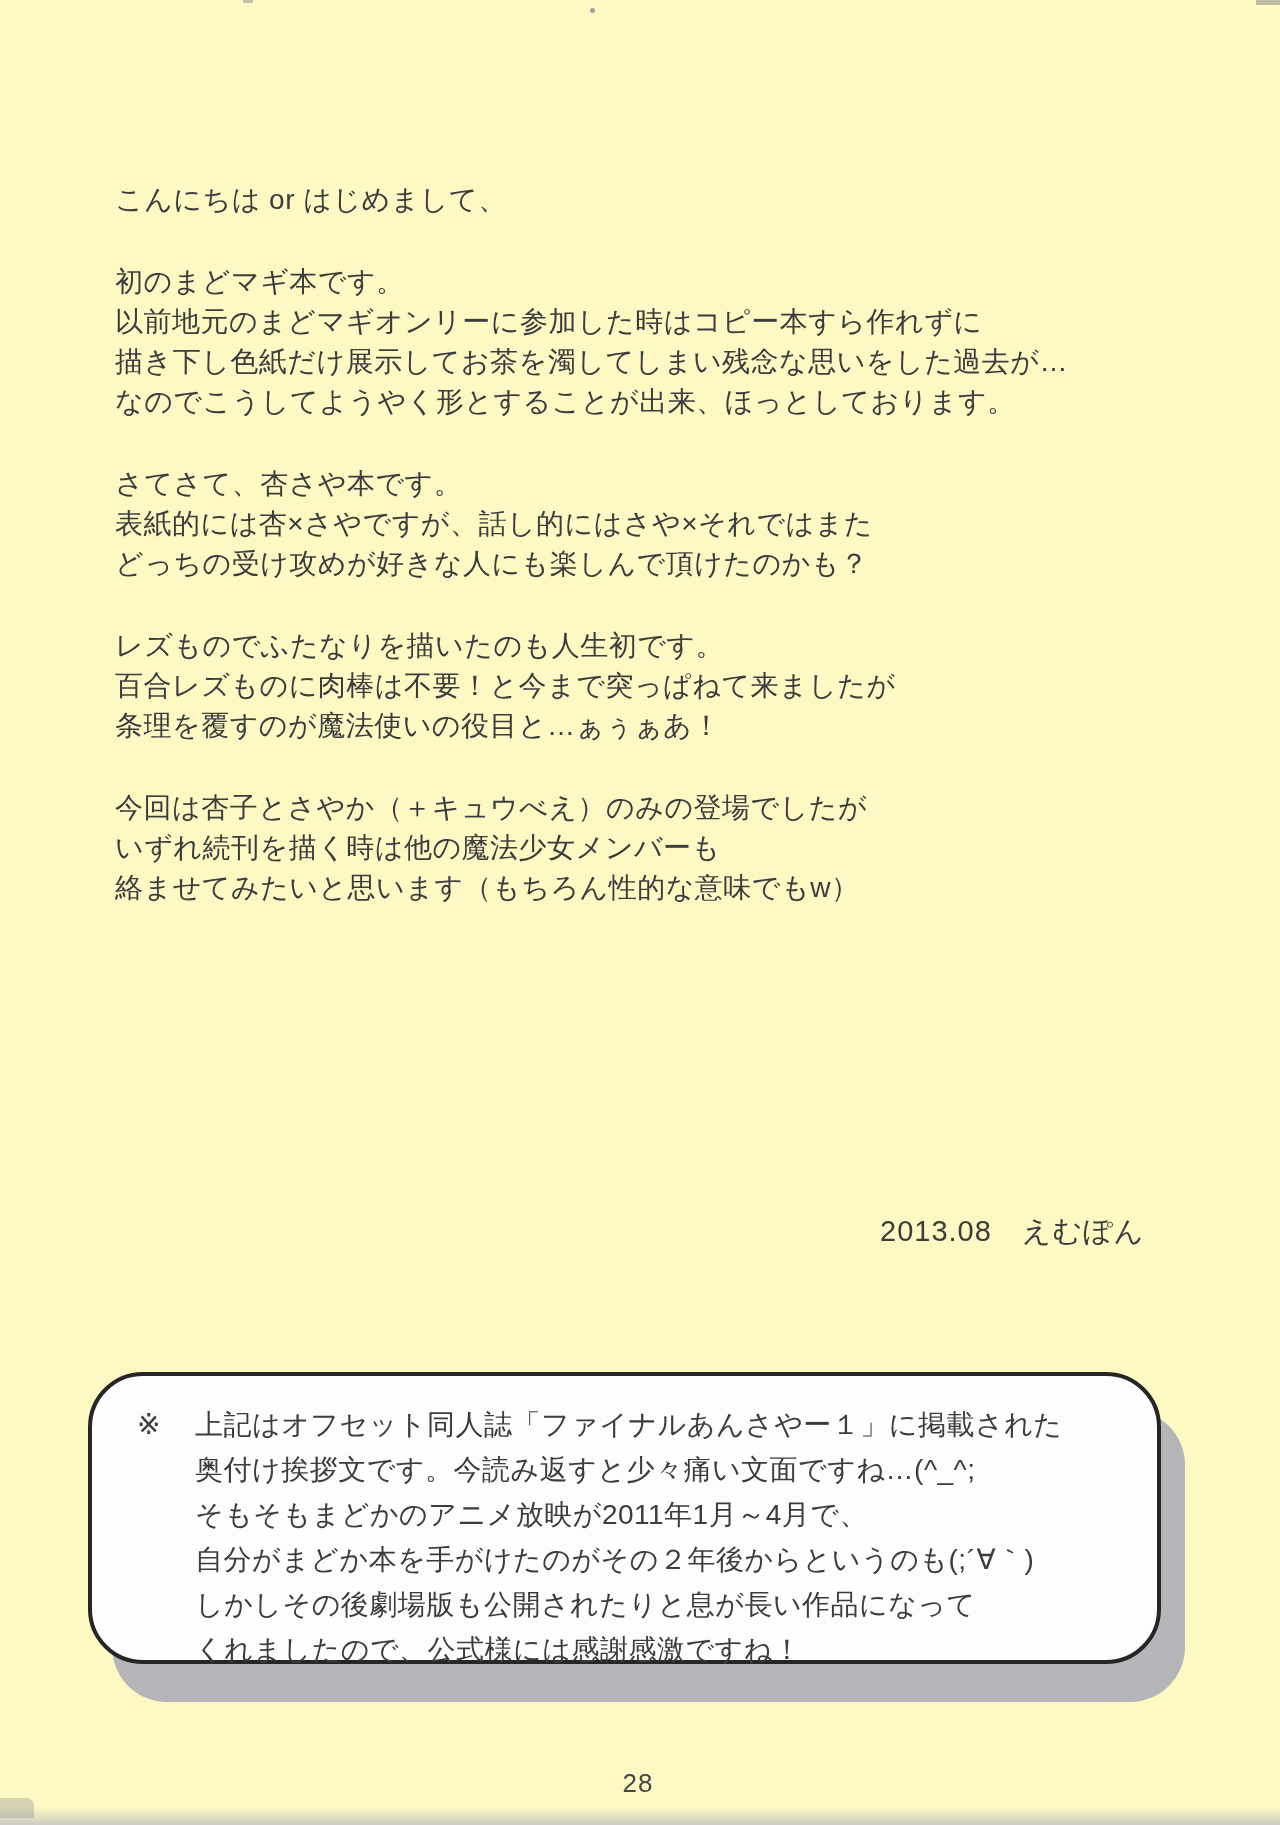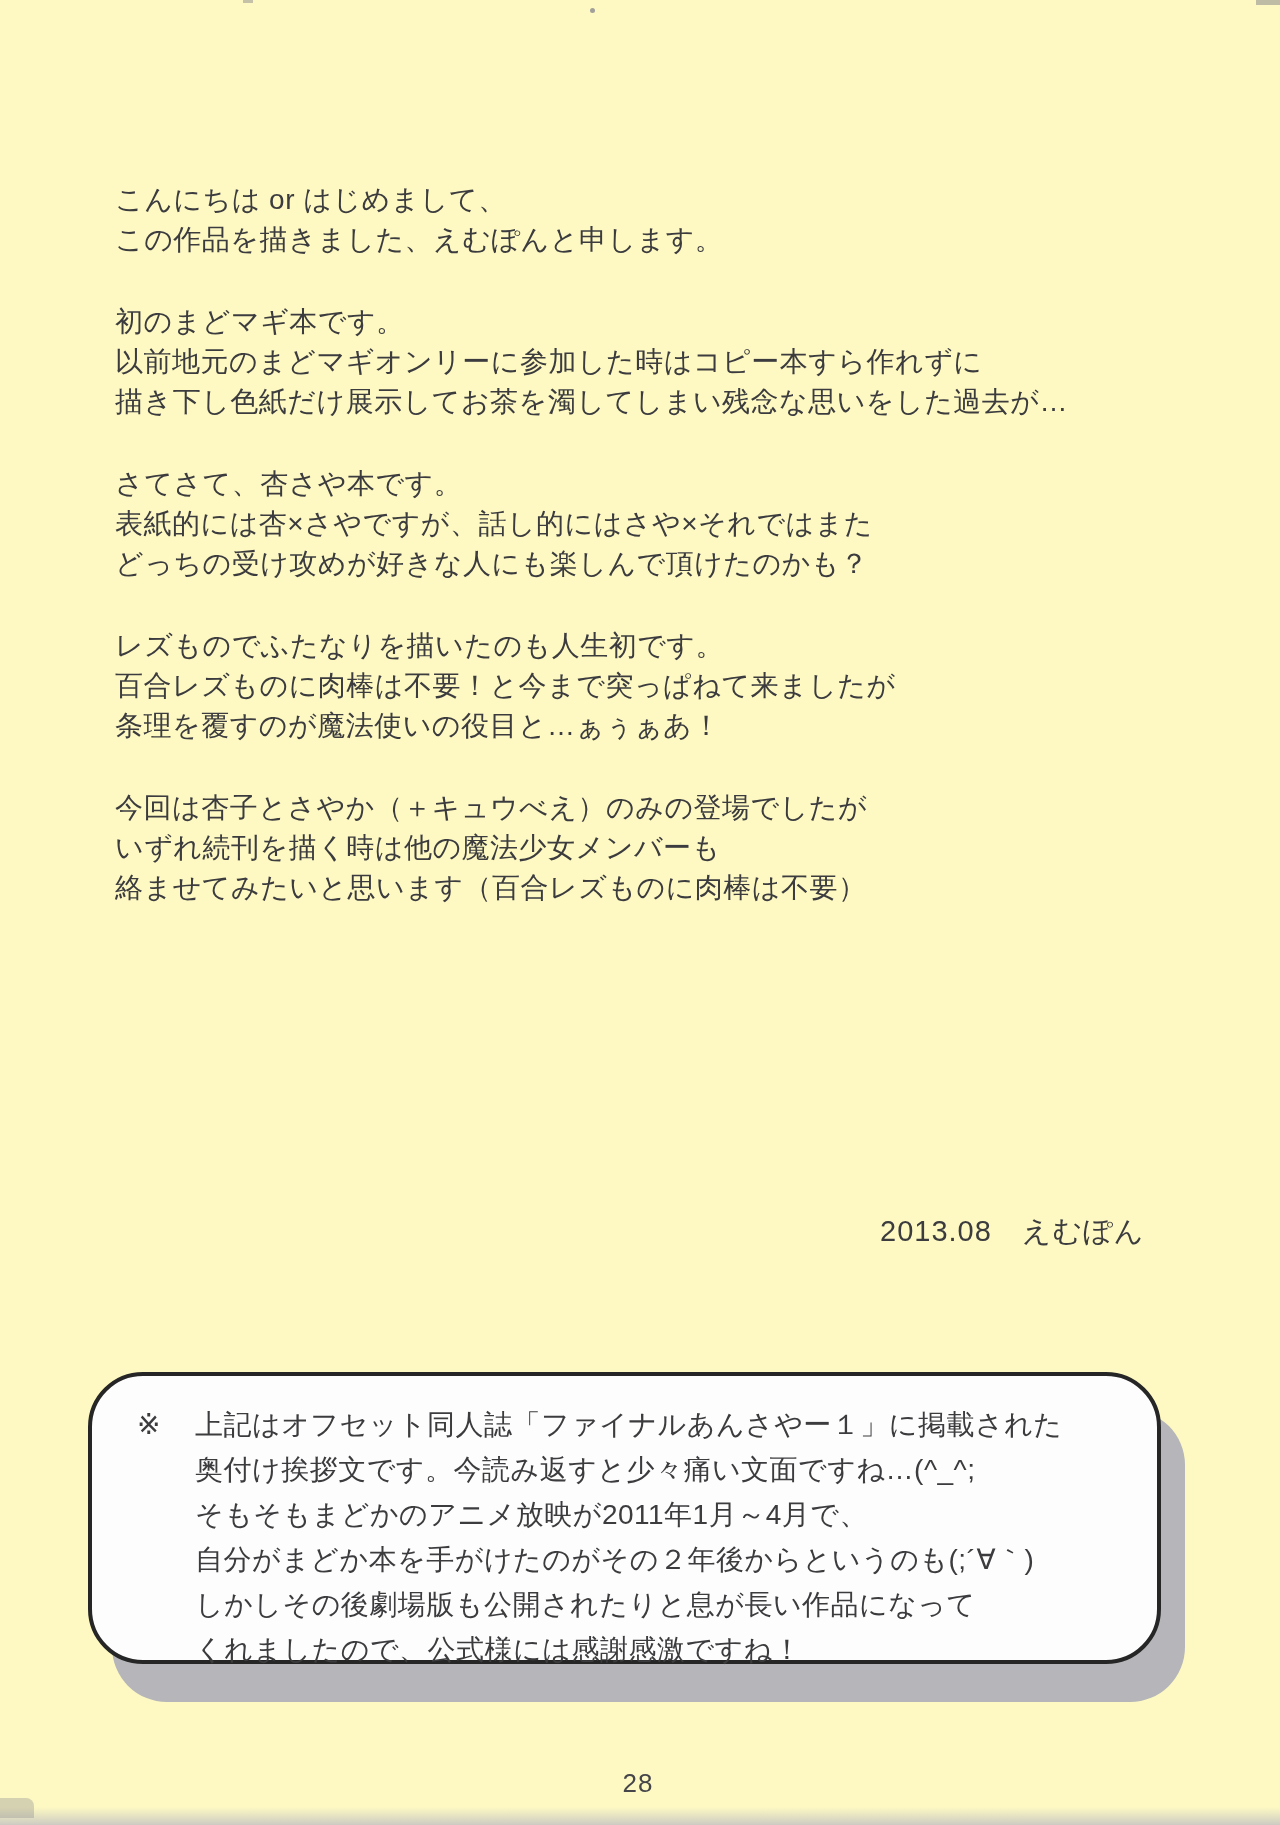--- a/index.html
+++ b/index.html
@@ -92,45 +92,45 @@
   .speck.s4 { left: 0; top: 1798px;   width: 34px; height: 20px; opacity: .35; border-radius: 0 8px 0 0; }
 </style>
 </head>
 <body>
 
 <div class="page">
 
   <main class="main-text">
     <div class="para">
       <div class="line">こんにちは or はじめまして、</div>
-      <div class="line">この作品を描きました、えむぽんと申します。</div>
     </div>
 
     <div class="para">
       <div class="line">初のまどマギ本です。</div>
       <div class="line">以前地元のまどマギオンリーに参加した時はコピー本すら作れずに</div>
       <div class="line">描き下し色紙だけ展示してお茶を濁してしまい残念な思いをした過去が…</div>
+      <div class="line">なのでこうしてようやく形とすることが出来、ほっとしております。</div>
     </div>
 
     <div class="para">
       <div class="line">さてさて、杏さや本です。</div>
       <div class="line">表紙的には杏×さやですが、話し的にはさや×それではまた</div>
       <div class="line">どっちの受け攻めが好きな人にも楽しんで頂けたのかも？</div>
     </div>
 
     <div class="para">
       <div class="line">レズものでふたなりを描いたのも人生初です。</div>
       <div class="line">百合レズものに肉棒は不要！と今まで突っぱねて来ましたが</div>
       <div class="line">条理を覆すのが魔法使いの役目と…ぁぅぁあ！</div>
     </div>
 
     <div class="para">
       <div class="line">今回は杏子とさやか（＋キュウべえ）のみの登場でしたが</div>
       <div class="line">いずれ続刊を描く時は他の魔法少女メンバーも</div>
-      <div class="line">絡ませてみたいと思います（百合レズものに肉棒は不要）</div>
+      <div class="line">絡ませてみたいと思います（もちろん性的な意味でもw）</div>
     </div>
 
   </main>
 
   <div class="signature">2013.08　えむぽん</div>
 
   <div class="note-box">
     <span class="note-marker">※</span>
     <div class="note-lines">
       <div class="line">上記はオフセット同人誌「ファイナルあんさやー１」に掲載された</div>

